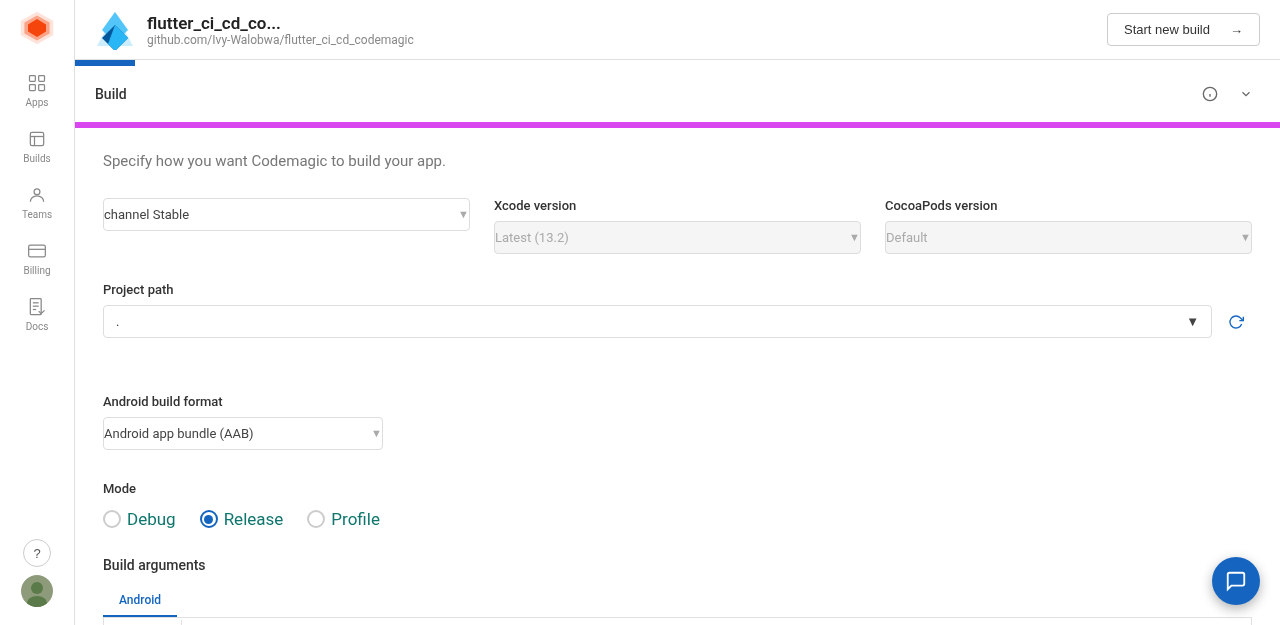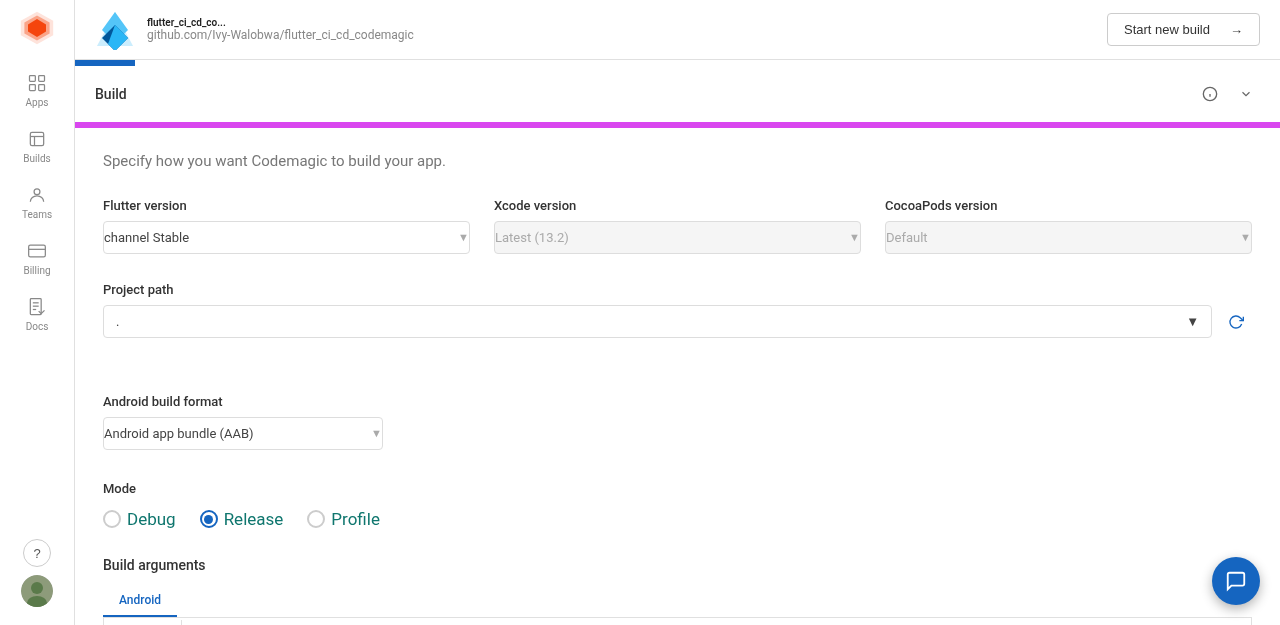--- a/index.html
+++ b/index.html
@@ -96,21 +96,21 @@
     .app-info {
       display: flex;
       align-items: center;
       gap: 12px;
     }
     .flutter-logo {
       width: 40px;
       height: 40px;
     }
     .app-title {
-      font-size: 10px;
+      font-size: 17px;
       font-weight: 600;
       color: #222;
     }
     .app-repo {
       font-size: 12px;
       color: #888;
     }
     .start-build-btn {
       background: #fff;
       border: 1px solid #ccc;
@@ -489,21 +489,20 @@
             </svg>
           </button>
         </div>
       </div>
 
       <div class="build-content">
         <p class="build-desc">Specify how you want Codemagic to build your app.</p>
 
         <div class="form-row">
           <div class="form-group form-group-third">
-            <label class="form-label">Flutter version</label>
             <div class="form-select">
               <span>channel Stable</span>
               <span class="chevron">▼</span>
             </div>
           </div>
           <div class="form-group form-group-third">
             <label class="form-label">Xcode version</label>
             <div class="form-select form-select-disabled">
               <span>Latest (13.2)</span>
               <span class="chevron">▼</span>

